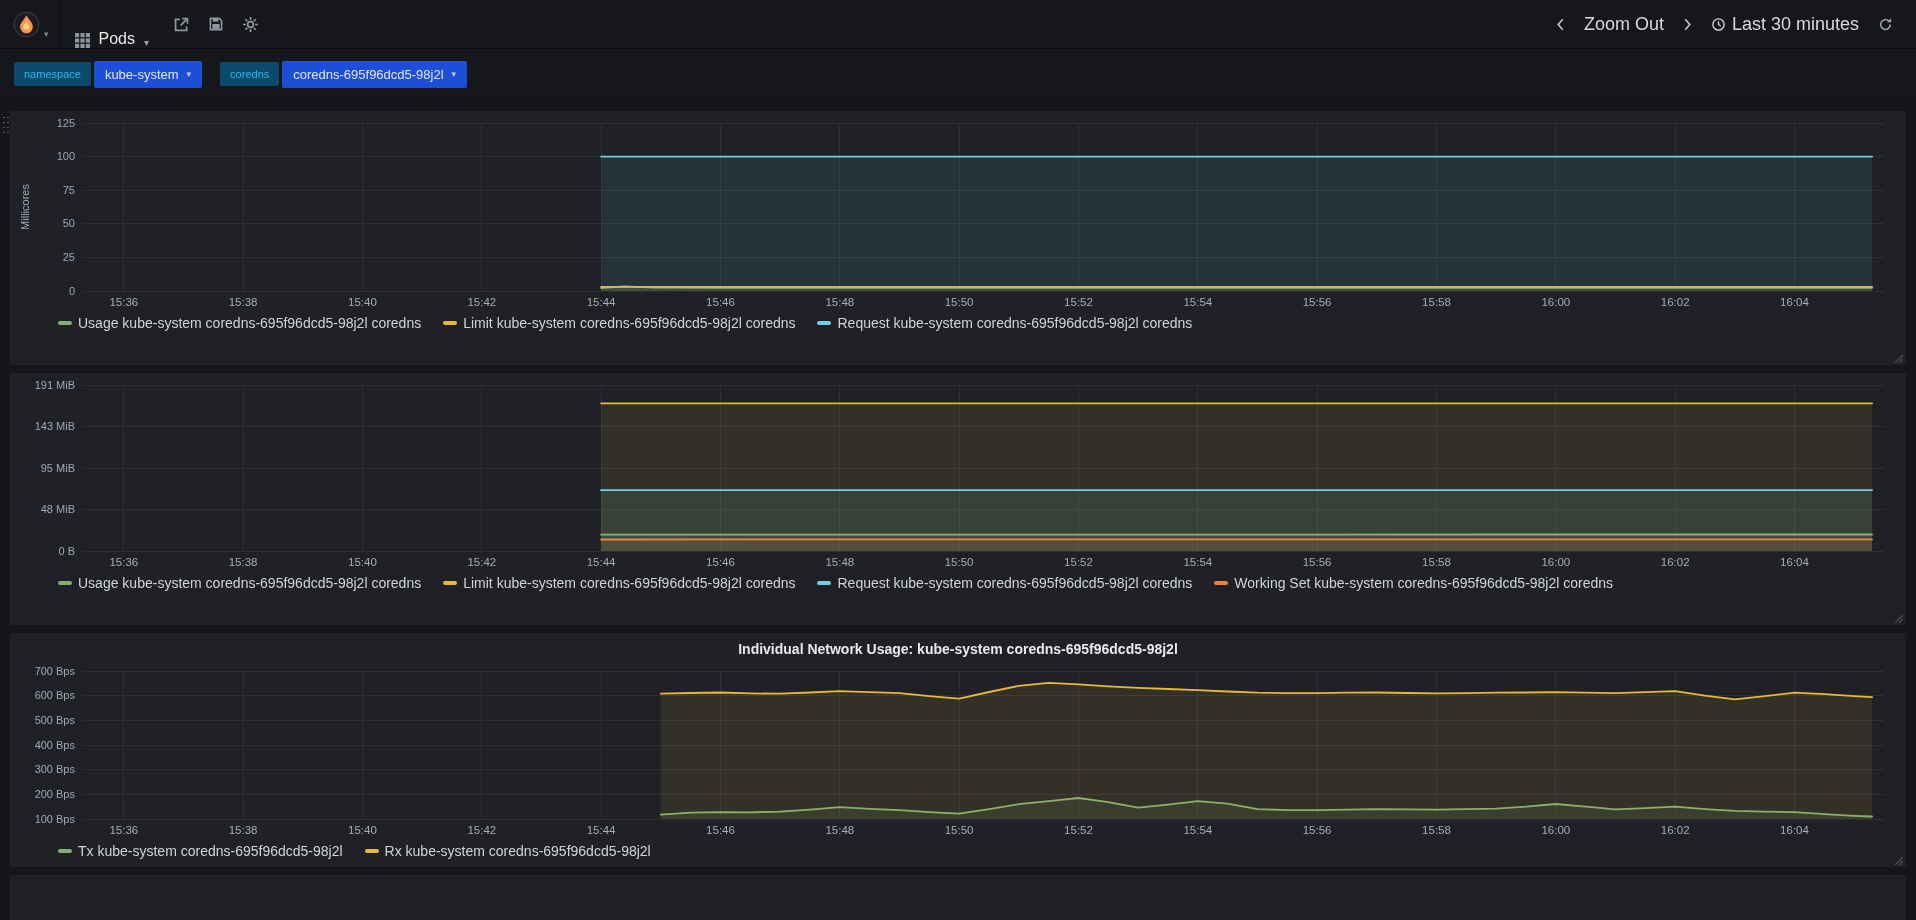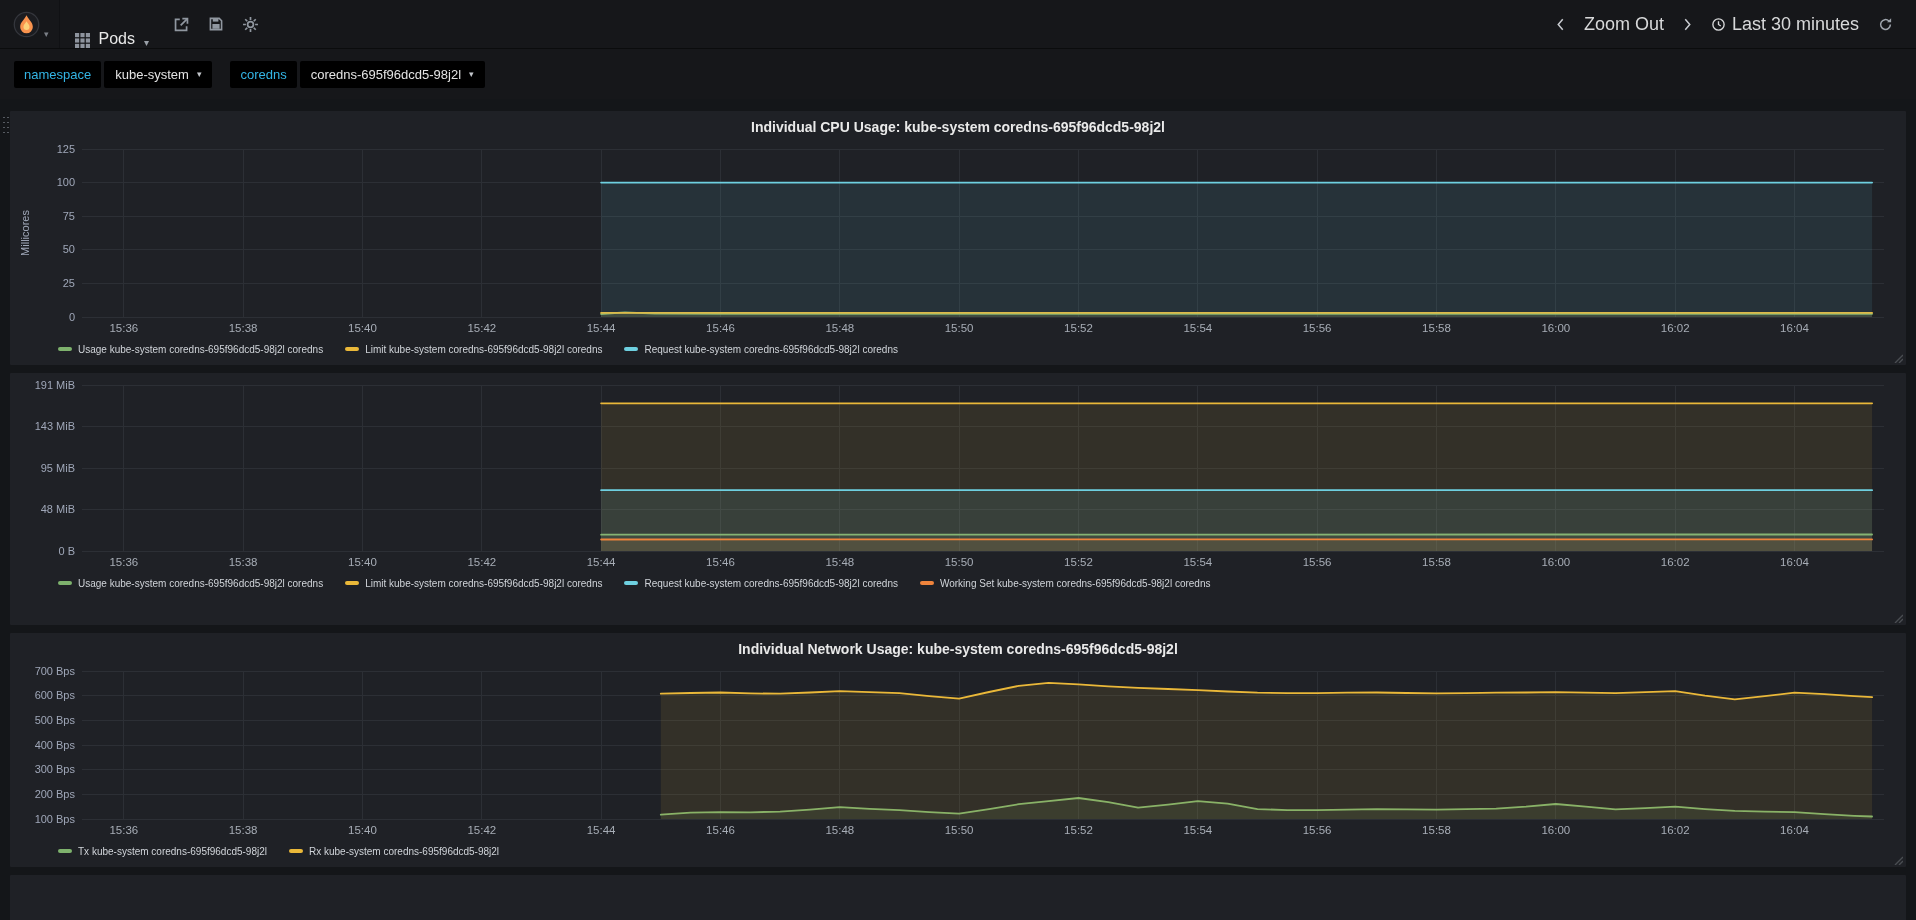--- a/index.html
+++ b/index.html
@@ -17,41 +17,41 @@
   .dash-caret{color:#9aa0a8;font-size:10px;padding-top:2px}
   .nav-icon-btn{background:none;border:none;cursor:pointer;display:flex;align-items:center;
     padding:0 9px;color:#9097a0}
   .nav-right{display:flex;align-items:center;gap:2px;padding-right:14px;font-size:13px}
   .nav-text-btn{background:none;border:none;color:#d8d9da;font-size:18px;
     font-family:"Liberation Sans",sans-serif;cursor:pointer;padding:6px 8px;display:flex;align-items:center;gap:6px}
 
   
   .submenu{height:50px;background:#16171a;display:flex;align-items:center;gap:18px;padding:0 14px}
   .var-group{display:flex;align-items:center;gap:3px}
-  .var-label{background:#000000;color:#33b5e5;font-size:13px;padding:6px 10px;border-radius:2px}
-  .var-value{background:#000000;border:none;color:#e3e3e3;font-size:13px;
+  .var-label{background:#0c4a6e;color:#33b5e5;font-size:11px;padding:6px 10px;border-radius:2px}
+  .var-value{background:#1d4ed8;border:none;color:#e3e3e3;font-size:13px;
     font-family:"Liberation Sans",sans-serif;padding:6px 11px;border-radius:2px;cursor:pointer;
     display:flex;align-items:center;gap:8px}
   .var-caret{font-size:9px;color:#c3c6cb}
 
   
   .dashboard{padding:12px 10px 0;position:relative}
   .row-drag{position:absolute;left:2px;top:16px;width:8px;height:20px;cursor:move;
     background:radial-gradient(circle,#565a61 1px,transparent 1.1px);background-size:4px 5px}
   .panel{background:#1f2126;margin-bottom:8px;position:relative;padding:2px 8px 0;border-radius:1px}
   .panel-title{text-align:center;font-size:14px;font-weight:700;color:#e9e9e9;
     padding:6px 0 3px;cursor:pointer;height:26px}
   .graph{display:block;width:100%}
   .gridline{stroke:#2c2f35;stroke-width:1;shape-rendering:crispEdges}
   .tick{fill:#9fa7b8;font-size:11px;font-family:"Liberation Sans",sans-serif}
   .xtick{font-size:11.5px;fill:#a7adb6}
   .legend{height:24px;display:flex;align-items:center;gap:22px;padding-left:40px;overflow:hidden}
   .legend-item{display:flex;align-items:center;gap:6px;cursor:pointer}
   .legend-icon{display:inline-block;width:14px;height:4px;border-radius:2px}
-  .legend-text{font-size:10px;color:#d0d4d9}
+  .legend-text{font-size:14px;color:#d0d4d9}
   .resize-handle{position:absolute;right:3px;bottom:2px;cursor:nwse-resize;line-height:0}
 </style>
 </head>
 <body>
 
 <header class="navbar">
   <div class="nav-left">
     <a class="logo">
       <span style="line-height:0">
         <svg width="27" height="27" viewBox="0 0 32 32">
@@ -156,21 +156,20 @@
       <span>coredns-695f96dcd5-98j2l</span>
       <span class="var-caret">▾</span>
     </button>
   </div>
 </div>
 
 <main class="dashboard">
   <span class="row-drag"></span>
 
   <section class="panel" style="height:254px">
-    <div class="panel-title">Individual CPU Usage: kube-system coredns-695f96dcd5-98j2l</div>
     <svg class="graph" style="height:198px" viewBox="0 0 1880 198">
         <line x1="105.8" x2="105.8" y1="10" y2="178" class="gridline"></line>
         <text x="105.8" y="193" class="tick xtick" text-anchor="middle">15:36</text>
         <line x1="225.1" x2="225.1" y1="10" y2="178" class="gridline"></line>
         <text x="225.1" y="193" class="tick xtick" text-anchor="middle">15:38</text>
         <line x1="344.4" x2="344.4" y1="10" y2="178" class="gridline"></line>
         <text x="344.4" y="193" class="tick xtick" text-anchor="middle">15:40</text>
         <line x1="463.8" x2="463.8" y1="10" y2="178" class="gridline"></line>
         <text x="463.8" y="193" class="tick xtick" text-anchor="middle">15:42</text>
         <line x1="583.1" x2="583.1" y1="10" y2="178" class="gridline"></line>

